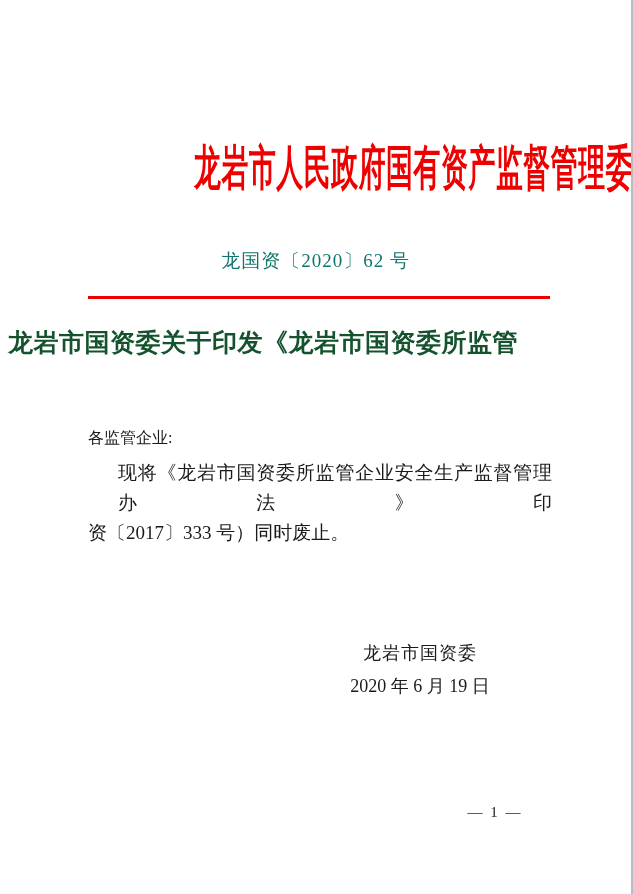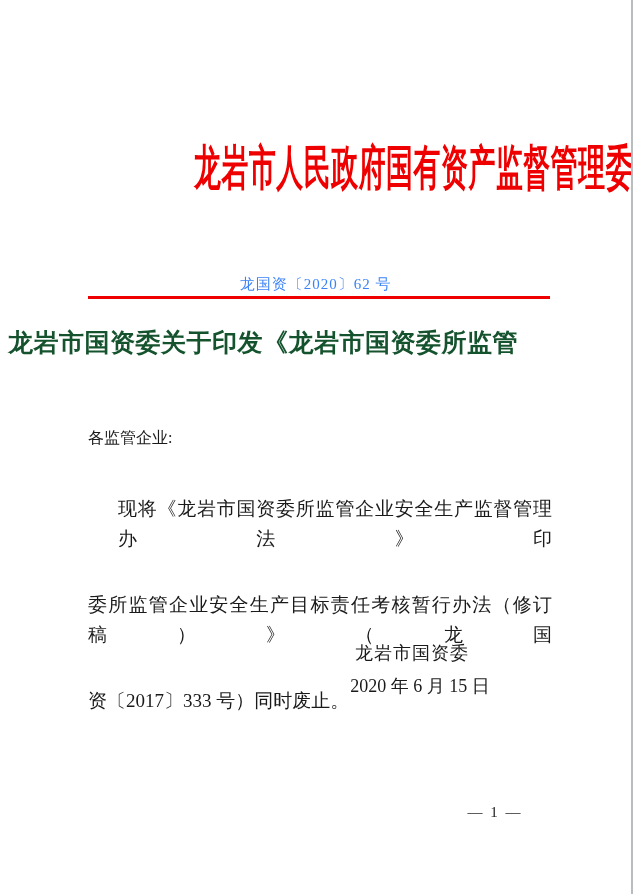--- a/index.html
+++ b/index.html
@@ -31,28 +31,28 @@
     display: inline-block;
     font-size: 48px;
     font-weight: bold;
     letter-spacing: 1px;
     transform: scaleX(0.56);
     transform-origin: 50% 50%;
   }
   
   .docnum {
     position: absolute;
-    top: 272px;
+    top: 249px;
     left: 0;
     width: 100%;
     text-align: center;
-    font-size: 15px;
+    font-size: 19px;
     letter-spacing: 1px;
     line-height: 24px;
-    color: #3b82f6;
+    color: #0f766e;
   }
   
   .redline {
     position: absolute;
     top: 296px;
     left: 88px;
     width: 462px;
     height: 3px;
   }
   
@@ -76,27 +76,27 @@
     line-height: 24px;
   }
   .paragraph {
     position: absolute;
     top: 458px;
     left: 88px;
     width: 464px;
     font-size: 19px;
     line-height: 30px;
   }
-  .pline { width: 100%; margin-top: 36px; }
+  .pline { width: 100%; }
   .pline.just { text-align: justify; text-align-last: justify; }
   .pline.indent { padding-left: 30px; }
   .signer {
     position: absolute;
     top: 641px;
-    left: 292px;
+    left: 300px;
     width: 240px;
     text-align: center;
     font-size: 18px;
     line-height: 24px;
     letter-spacing: 1px;
   }
   .sign-date {
     position: absolute;
     top: 674px;
     left: 300px;
@@ -130,23 +130,22 @@
   <div class="redline" style="background: rgb(238, 0, 0);"></div>
 
   <div class="title">
     <div>龙岩市国资委关于印发《龙岩市国资委所监管</div>
   </div>
 
   <div class="salutation">各监管企业:</div>
 
   <div class="paragraph">
     <div class="pline indent just">现将《龙岩市国资委所监管企业安全生产监督管理办法》印</div>
-    <div class="pline just">委所监管企业安全生产目标责任考核暂行办法（修订稿）》（龙国</div>
     <div class="pline">资〔2017〕333 号）同时废止。</div>
   </div>
 
   <div class="signer">龙岩市国资委</div>
 
-  <div class="sign-date">2020 年 6 月 15 日</div>
+  <div class="sign-date">2020 年 6 月 19 日</div>
 
   <div class="pagenum">— 1 —</div>
 
 </div>
 
 </body></html>

